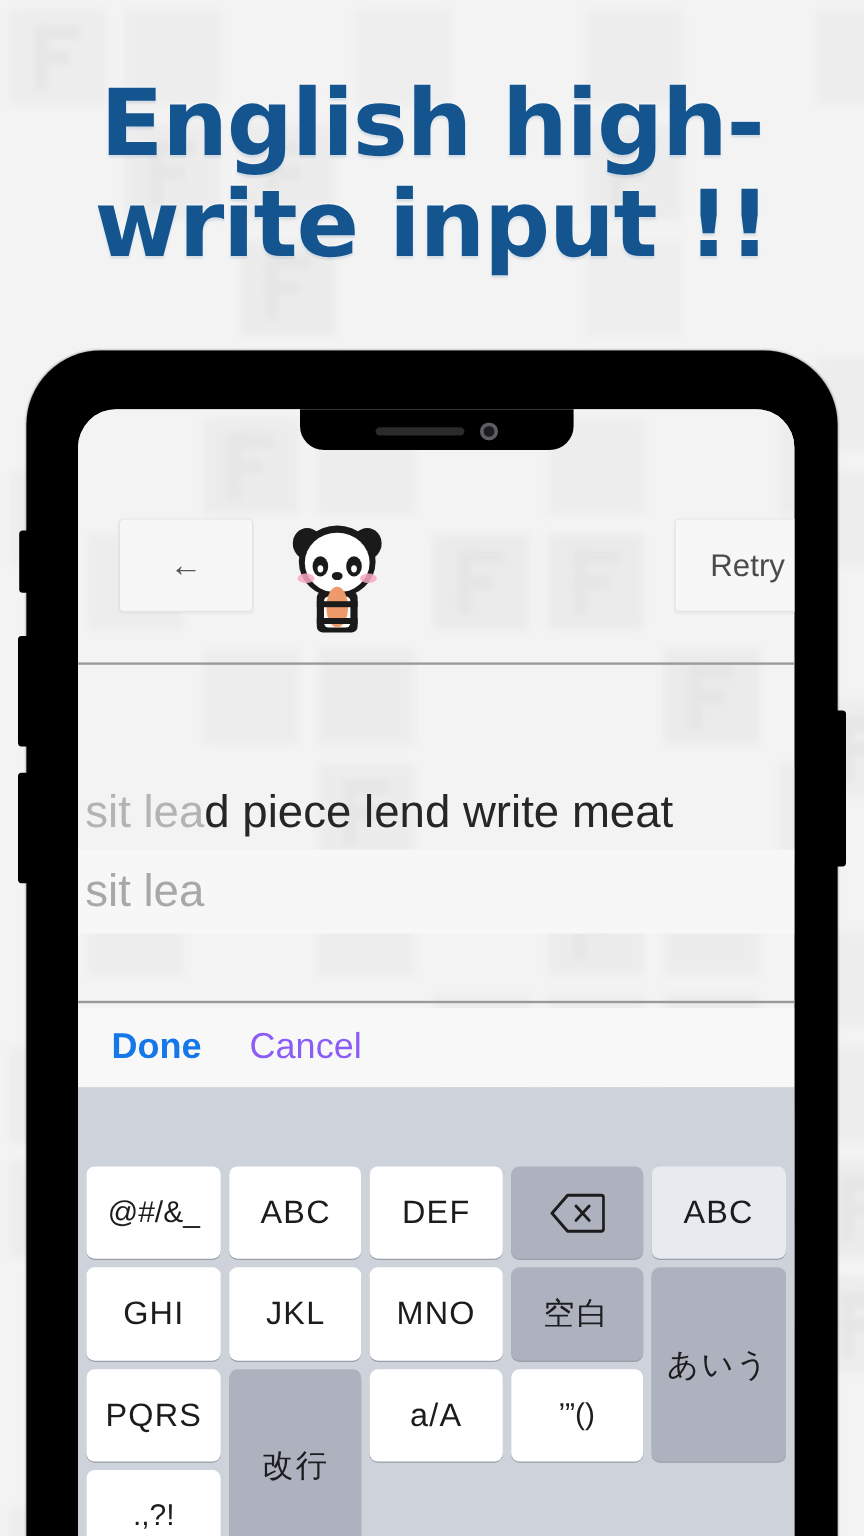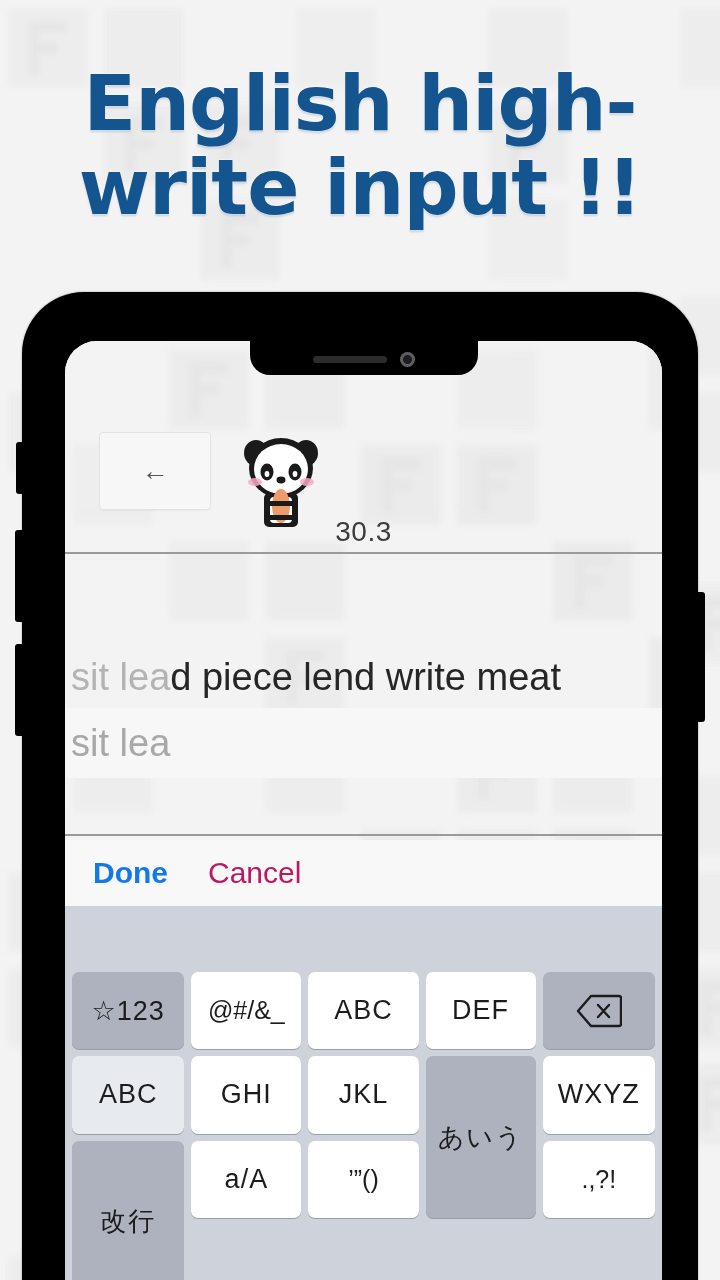--- a/index.html
+++ b/index.html
@@ -92,21 +92,21 @@
     display:flex;align-items:center;padding-left:6px;
   }
 
   
   #accessory{
     position:absolute;left:0;right:0;top:499px;height:66px;
     background:#f8f8f9;z-index:10;display:flex;align-items:center;
     padding-left:28px;gap:40px;
   }
   #done-btn{color:#1578e8;font-size:30px;font-weight:bold;}
-  #cancel-btn{color:#be185d;font-size:30px;}
+  #cancel-btn{color:#8b5cf6;font-size:30px;}
 
   
   #keyboard{
     position:absolute;left:0;right:0;top:565px;bottom:0;
     background:#ced2da;z-index:10;
   }
   #predbar{height:60px;}
   #keygrid{
     position:absolute;left:0;right:0;top:60px;bottom:0;
     display:grid;
@@ -445,22 +445,24 @@
         <ellipse cx="15" cy="51" rx="7" ry="4" fill="#f7a8c4" opacity=".85"></ellipse>
         <ellipse cx="67" cy="51" rx="7" ry="4" fill="#f7a8c4" opacity=".85"></ellipse>
         <ellipse cx="41" cy="49" rx="4.5" ry="3.4" fill="#1a1a1a"></ellipse>
         <rect x="24" y="62" width="34" height="34" rx="5" fill="#1a1a1a"></rect>
         <rect x="30" y="66" width="22" height="26" rx="4" fill="#ffffff"></rect>
         <ellipse cx="41" cy="75" rx="9" ry="17" fill="#ef9a6a"></ellipse>
         <rect x="24" y="70" width="34" height="5" fill="#1a1a1a"></rect>
         <rect x="24" y="84" width="34" height="5" fill="#1a1a1a"></rect>
       </svg>
 
-
-      <div id="score">30.3</div>
+      <div class="cardbtn" id="retry-btn">
+        <span>Retry</span>
+      </div>
+
 
       <div class="hline" style="bottom:0;"></div>
     </div>
 
     <div id="textzone">
       <div id="prompt-line">
         <span class="typed">sit lea</span>
           <span class="rest">d piece lend write meat</span>
       </div>
       <div id="input-line">
@@ -470,23 +472,20 @@
     </div>
 
     <div id="accessory">
       <span id="done-btn">Done</span>
       <span id="cancel-btn">Cancel</span>
     </div>
 
     <div id="keyboard">
       <div id="predbar"></div>
       <div id="keygrid">
-          <div class="key grey">
-            <span>☆123</span>
-          </div>
           <div class="key white sym">
             <span>@#/&amp;_</span>
           </div>
           <div class="key white">
             <span>ABC</span>
           </div>
           <div class="key white">
             <span>DEF</span>
           </div>
           <div class="key grey">
@@ -497,25 +496,31 @@
           </div>
           <div class="key lite">
             <span>ABC</span>
           </div>
           <div class="key white">
             <span>GHI</span>
           </div>
           <div class="key white">
             <span>JKL</span>
           </div>
+          <div class="key white">
+            <span>MNO</span>
+          </div>
+          <div class="key grey jp">
+            <span>空白</span>
+          </div>
           <div class="key grey jp tall">
             <span>あいう</span>
           </div>
           <div class="key white">
-            <span>WXYZ</span>
+            <span>PQRS</span>
           </div>
           <div class="key grey jp tall">
             <span>改行</span>
           </div>
           <div class="key white">
             <span>a/A</span>
           </div>
           <div class="key white sym">
             <span>’”()</span>
           </div>

